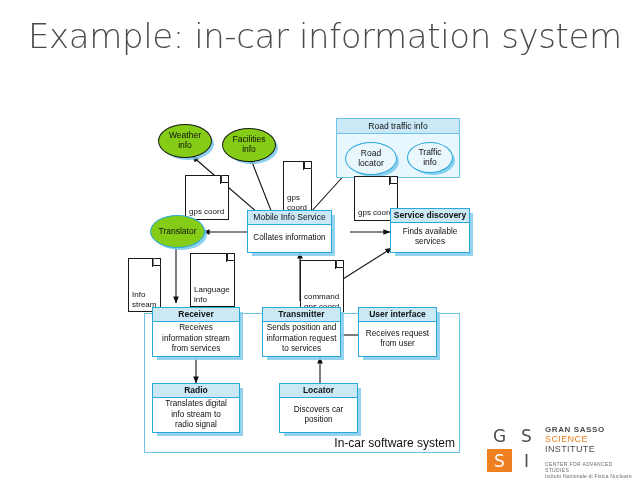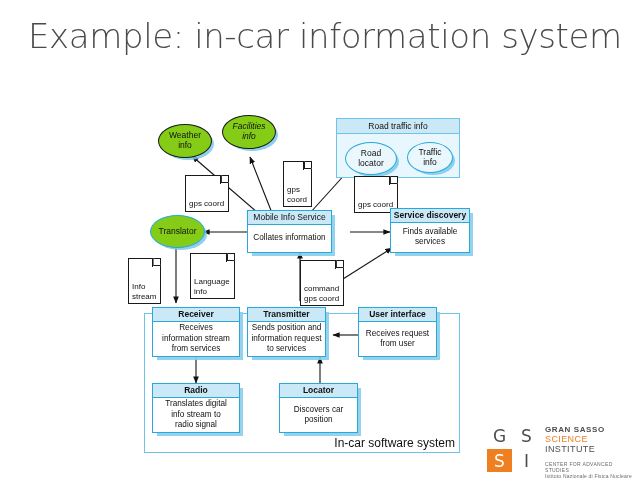--- a/index.html
+++ b/index.html
@@ -106,21 +106,21 @@
   }
 
   
   .note {
     position: absolute;
     background: #ffffff;
     border: 1px solid #1a1a1a;
     font-size: 8px;
     color: #111;
     line-height: 1.2;
-    padding: 4px 4px 2px 3px;
+    padding: 12px 4px 2px 3px;
     white-space: pre-line;
     text-align: left;
   }
   .note::after {
     content: "";
     position: absolute;
     top: -1px; right: -1px;
     width: 7px; height: 7px;
     background: #ffffff;
     border-left: 1px solid #1a1a1a;
@@ -205,21 +205,21 @@
 
       <line x1="358" y1="240" x2="333" y2="240"></line>
     </g>
   </svg>
 
   <div class="ellipse" style="left:158px; top:29px; width:54px; height:34px;">
     <span style="white-space:pre-line;">Weather
 info</span>
   </div>
 
-  <div class="ellipse" style="left:222px; top:20px; width:54px; height:34px;font-style:italic;">
+  <div class="ellipse" style="left:222px; top:33px; width:54px; height:34px;">
     <span style="white-space:pre-line;">Facilities
 info</span>
   </div>
 
   <div class="container-box tinted" style="left:336px; top:11px; width:124px; height:60px;">
     <div class="container-title">Road traffic info</div>
     <div class="ellipse blue-edge" style="left:8px; top:23px; width:52px; height:33px; background:#eaf7fd;">
       <span style="white-space:pre-line;">Road
 locator</span>
     </div>
@@ -282,21 +282,21 @@
     <div class="container-label" style="right:4px; bottom:2px;">In-car software system</div>
   </div>
 
   <div class="cbox" style="left:152px; top:212px; width:88px; height:50px;">
     <div class="hdr">Receiver</div>
     <div class="body" style="white-space:pre-line;">Receives
 information stream
 from services</div>
   </div>
 
-  <div class="cbox" style="left:247px; top:212px; width:79px; height:50px;">
+  <div class="cbox" style="left:262px; top:212px; width:79px; height:50px;">
     <div class="hdr">Transmitter</div>
     <div class="body" style="white-space:pre-line;">Sends position and
 information request
 to services</div>
   </div>
 
   <div class="cbox" style="left:358px; top:212px; width:79px; height:50px;">
     <div class="hdr">User interface</div>
     <div class="body" style="white-space:pre-line;">Receives request
 from user</div>

